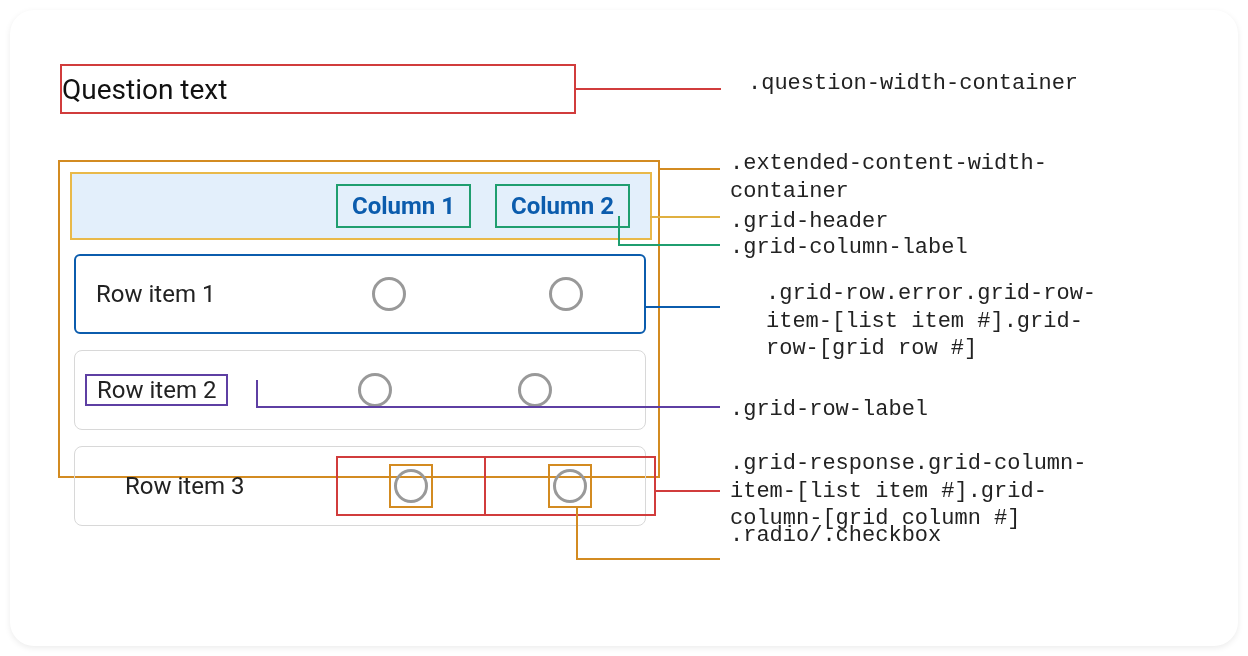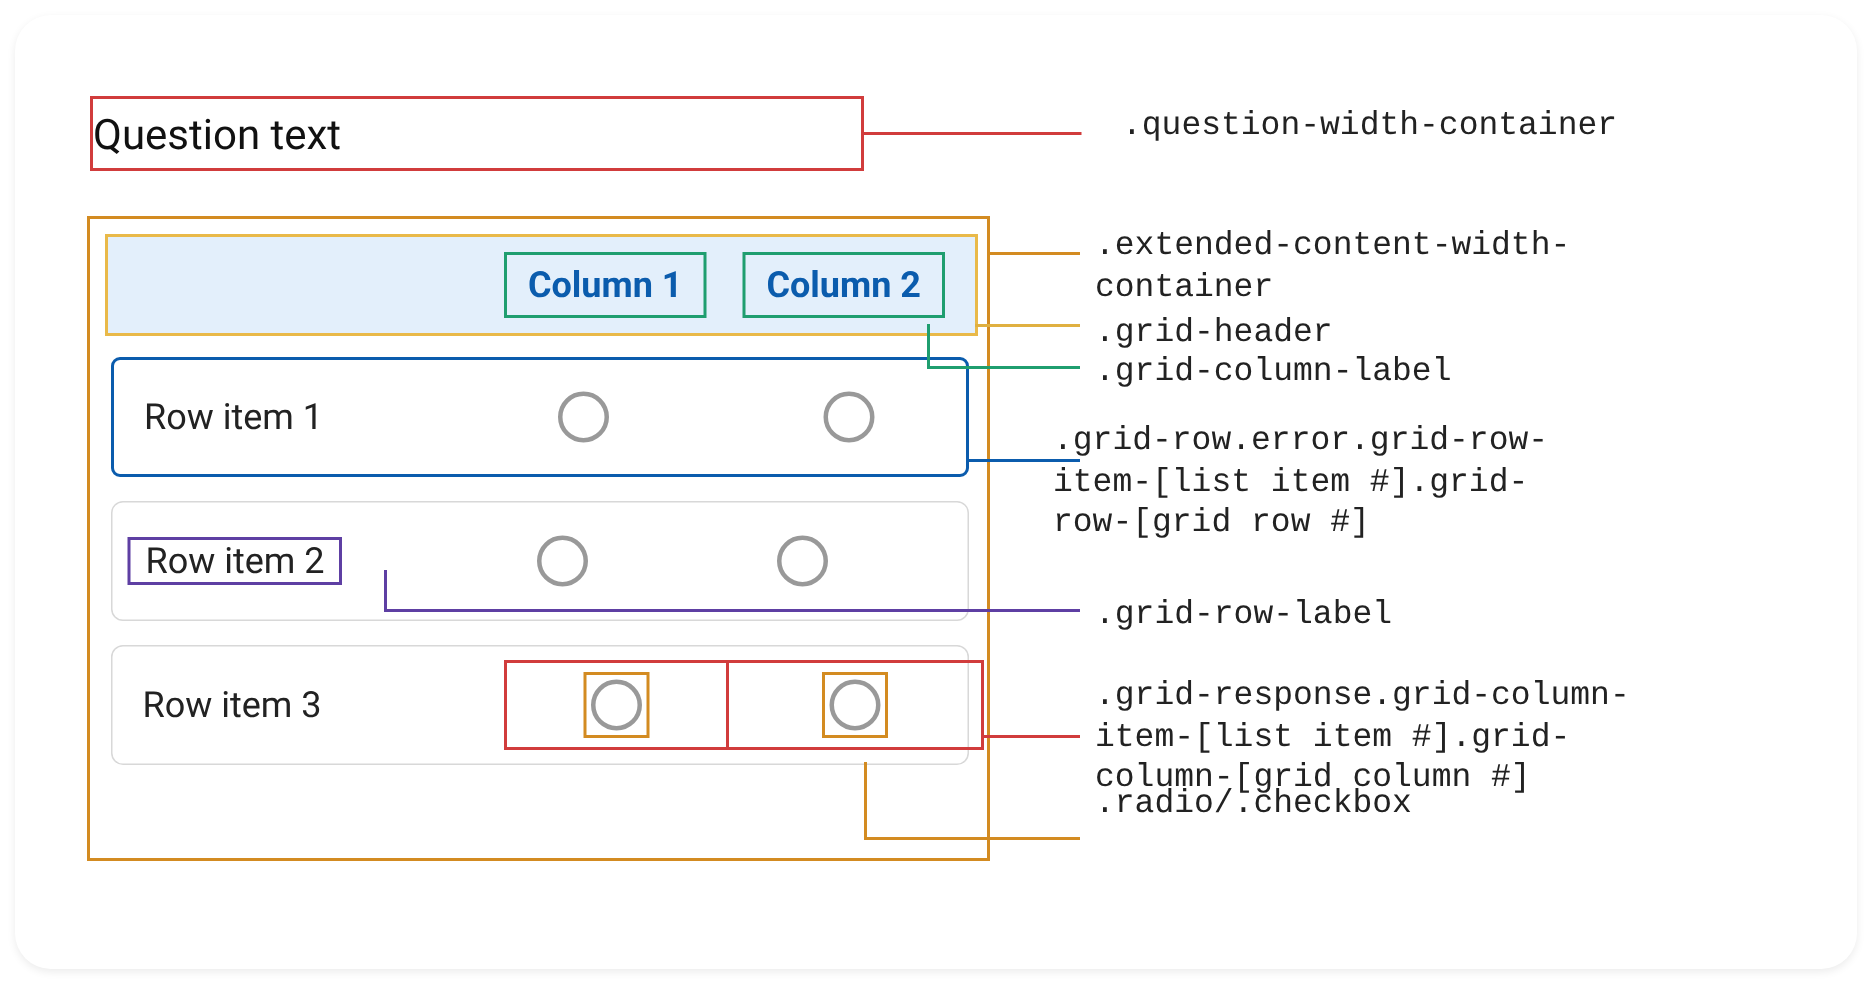--- a/index.html
+++ b/index.html
@@ -33,23 +33,23 @@
     align-items: center;
     padding: 0 0;
     font-size: 28px;
     color: #111;
   }
 
   
   .extended-box {
     position: absolute;
     left: 48px;
-    top: 134px;
+    top: 150px;
     width: 602px;
-    height: 430px;
+    height: 318px;
     border: 2px solid #d38b21;
   }
 
   
   .grid-header {
     position: absolute;
     left: 10px;
     top: 10px;
     width: 582px;
     height: 68px;
@@ -80,21 +80,21 @@
     display: flex;
     align-items: center;
   }
   .grid-row-1 {
     top: 92px;
     border: 2px solid #0b5cad;
     border-radius: 6px;
     gap: 22px;
   }
   .grid-row-2 { top: 188px; }
-  .grid-row-3 { top: 284px; }
+  .grid-row-3 { top: 284px; justify-content: flex-end; }
 
   .row-label {
     width: 220px;
     font-size: 24px;
     color: #222;
     padding-left: 20px;
   }
   .row-label-box {
     border: 2px solid #5e3fa3;
     padding: 0 10px;
@@ -147,21 +147,21 @@
     font-family: "SFMono-Regular", Consolas, "Courier New", monospace;
     font-size: 22px;
     color: #222;
     line-height: 1.25;
     white-space: pre;
   }
   .anno-q  { left: 720px; top: 60px; margin-left: 18px; }
   .anno-ext{ left: 720px; top: 140px; }
   .anno-gh { left: 720px; top: 198px; }
   .anno-gcl{ left: 720px; top: 224px; }
-  .anno-row{ left: 692px; top: 270px; font-family: Liberation Mono, monospace; }
+  .anno-row{ left: 756px; top: 270px; font-family: Liberation Mono, monospace; }
   .anno-rl { left: 720px; top: 386px; }
   .anno-gr { left: 720px; top: 440px; }
   .anno-rc { left: 720px; top: 512px; }
 
   
   .line { position: absolute; background: #555; }
   .line-h { height: 2px; }
   .line-v { width: 2px; }
 </style>
 </head>

